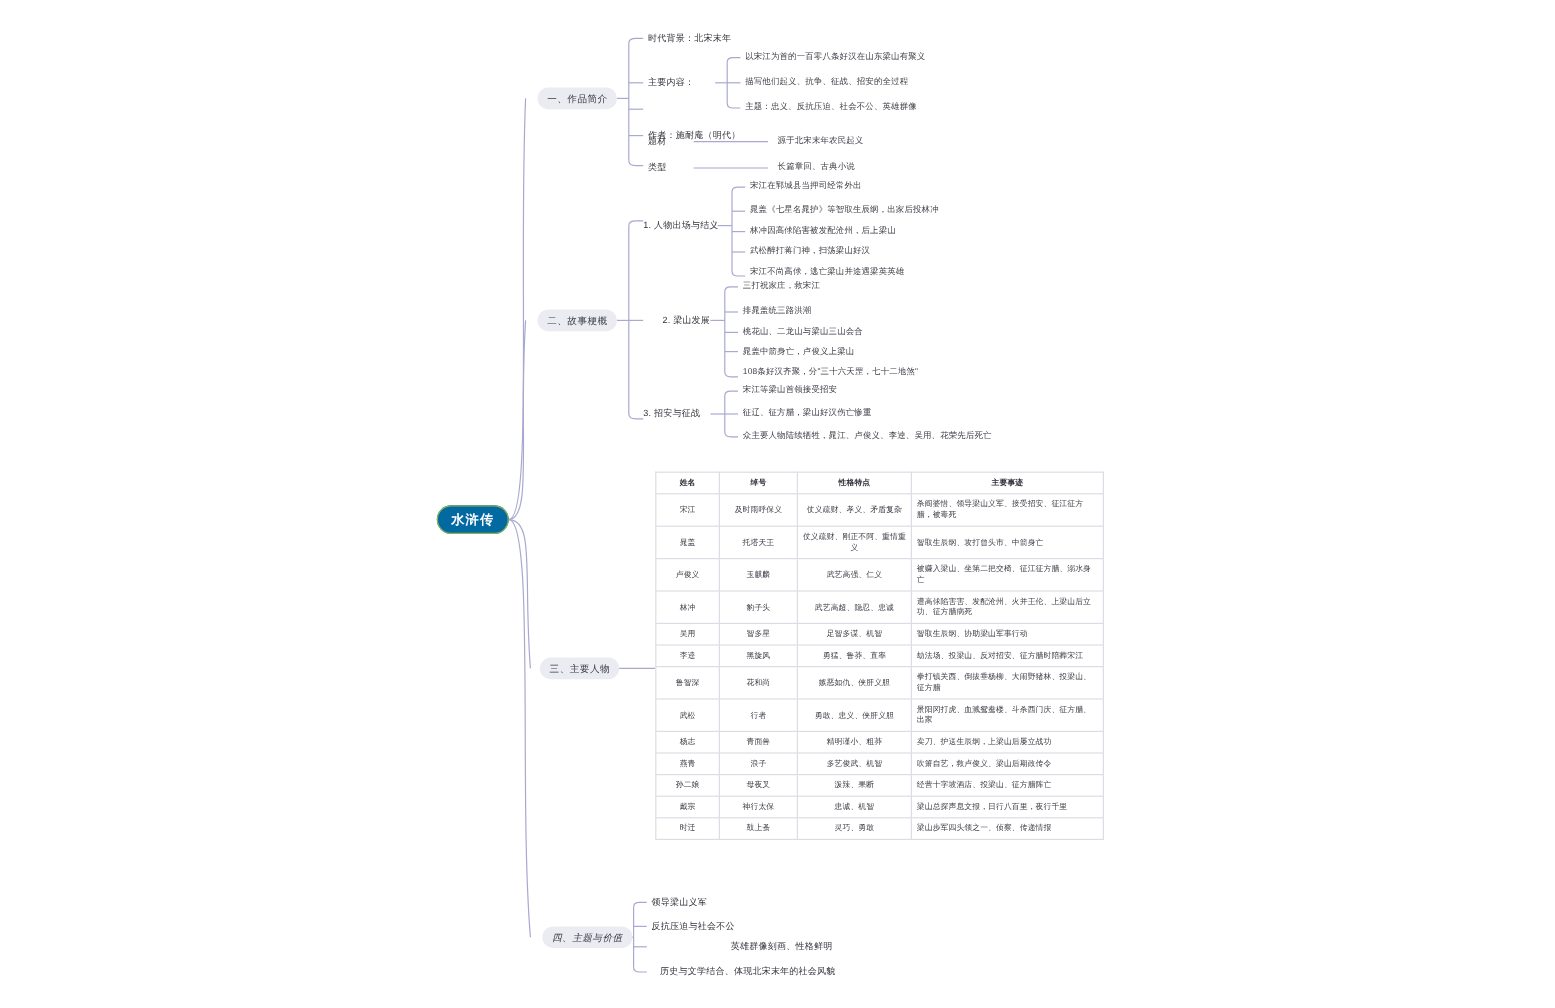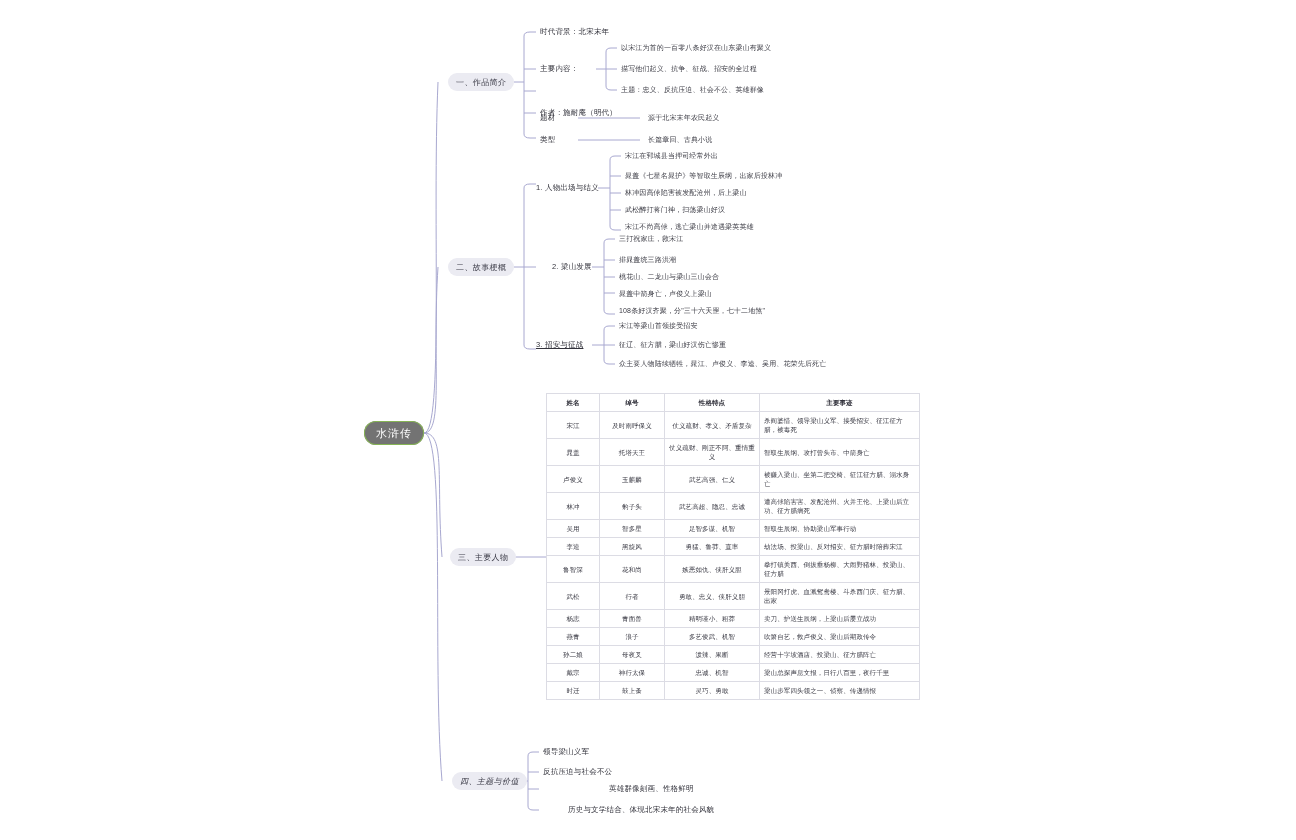--- a/index.html
+++ b/index.html
@@ -14,27 +14,28 @@
   }
   #canvas{position:absolute;left:0;top:0;width:1296px;height:840px;}
   svg.links{position:absolute;left:0;top:0;width:1296px;height:840px;pointer-events:none;}
 
   .node{position:absolute;white-space:nowrap;}
 
   
   .root{
     left:364px;top:421px;
     width:60px;height:24px;
-    background:#737373;
+    background:#0369a1;
     border-radius:12px;
     color:#ffffff;
     font-size:11px;
     display:flex;align-items:center;justify-content:center;
     letter-spacing:1px;
     box-shadow:0 0 0 1px #86b455 inset;
+    font-weight:bold;
   }
 
   
   .section{
     height:18px;
     background:#ebebf2;
     border-radius:9px;
     color:#3a3a46;
     font-size:8px;
     display:flex;align-items:center;justify-content:center;
@@ -173,21 +174,21 @@
   <div class="node leaf" style="left:625px;top:205px;">武松醉打蒋门神，扫荡梁山好汉</div>
   <div class="node leaf" style="left:625px;top:222px;">宋江不尚高俅，逃亡梁山并途遇梁英英雄</div>
 
   <div class="node sub" style="left:552px;top:262px;">2. 梁山发展</div>
   <div class="node leaf" style="left:619px;top:234px;">三打祝家庄，救宋江</div>
   <div class="node leaf" style="left:619px;top:255px;">排晁盖统三路洪潮</div>
   <div class="node leaf" style="left:619px;top:272px;">桃花山、二龙山与梁山三山会合</div>
   <div class="node leaf" style="left:619px;top:289px;">晁盖中箭身亡，卢俊义上梁山</div>
   <div class="node leaf" style="left:619px;top:306px;">108条好汉齐聚，分"三十六天罡，七十二地煞"</div>
 
-  <div class="node sub" style="left:536px;top:340px;text-decoration:underline;">3. 招安与征战</div>
+  <div class="node sub" style="left:536px;top:340px;">3. 招安与征战</div>
   <div class="node leaf" style="left:619px;top:321px;">宋江等梁山首领接受招安</div>
   <div class="node leaf" style="left:619px;top:340px;">征辽、征方腊，梁山好汉伤亡惨重</div>
   <div class="node leaf" style="left:619px;top:359px;">众主要人物陆续牺牲，晁江、卢俊义、李逵、吴用、花荣先后死亡</div>
 
   <div class="node section" style="left:450px;top:548px;">三、主要人物</div>
 
   <table class="ptable">
     <thead>
       <tr>
         <th class="col-name">姓名</th>
@@ -275,14 +276,14 @@
           <td class="c">灵巧、勇敢</td>
           <td class="l">梁山步军四头领之一、侦察、传递情报</td>
         </tr>
       </tbody>
   </table>
 
   <div class="node section" style="left:452px;top:772px;font-style:italic;">四、主题与价值</div>
   <div class="node sub" style="left:543px;top:747px;">领导梁山义军</div>
   <div class="node sub" style="left:543px;top:767px;">反抗压迫与社会不公</div>
   <div class="node sub" style="left:574px;top:784px;margin-left:35px;">英雄群像刻画、性格鲜明</div>
-  <div class="node sub" style="left:568px;top:805px;">历史与文学结合、体现北宋末年的社会风貌</div>
+  <div class="node sub" style="left:550px;top:805px;">历史与文学结合、体现北宋末年的社会风貌</div>
 </div>
 
 </body></html>

